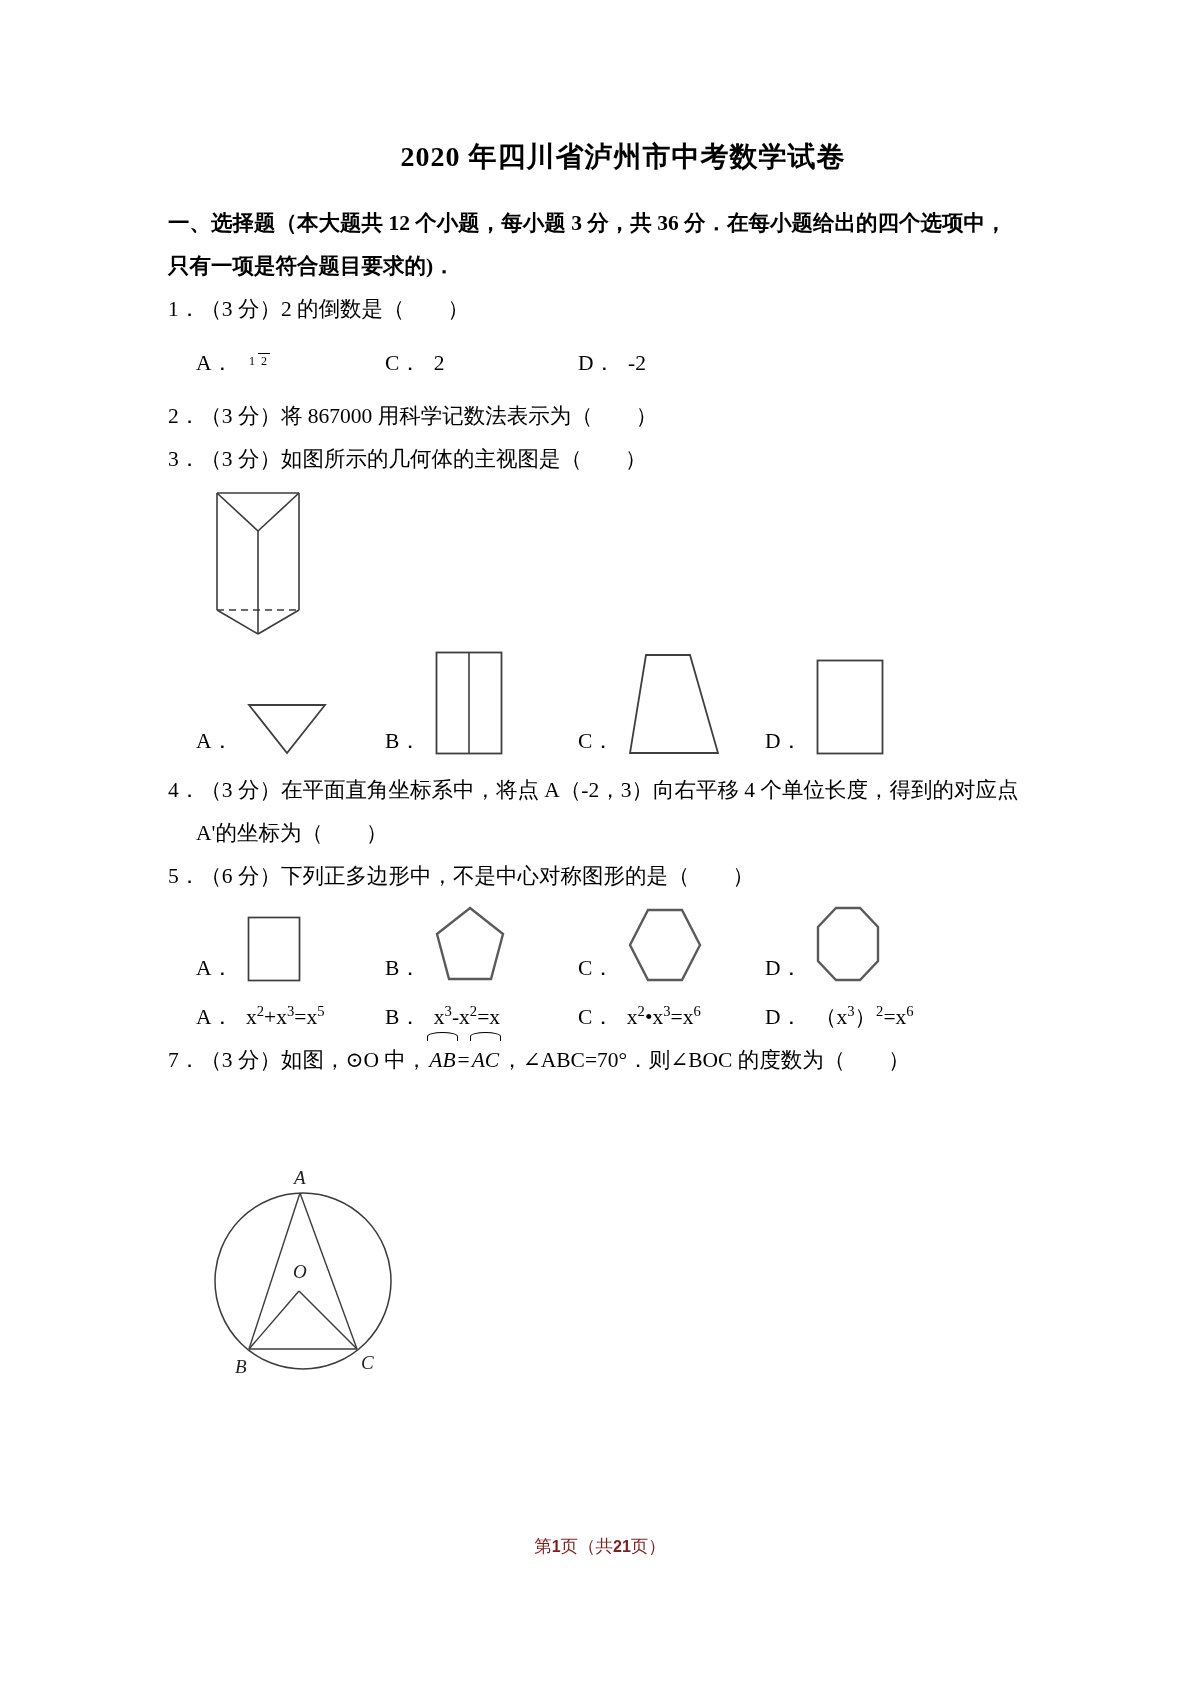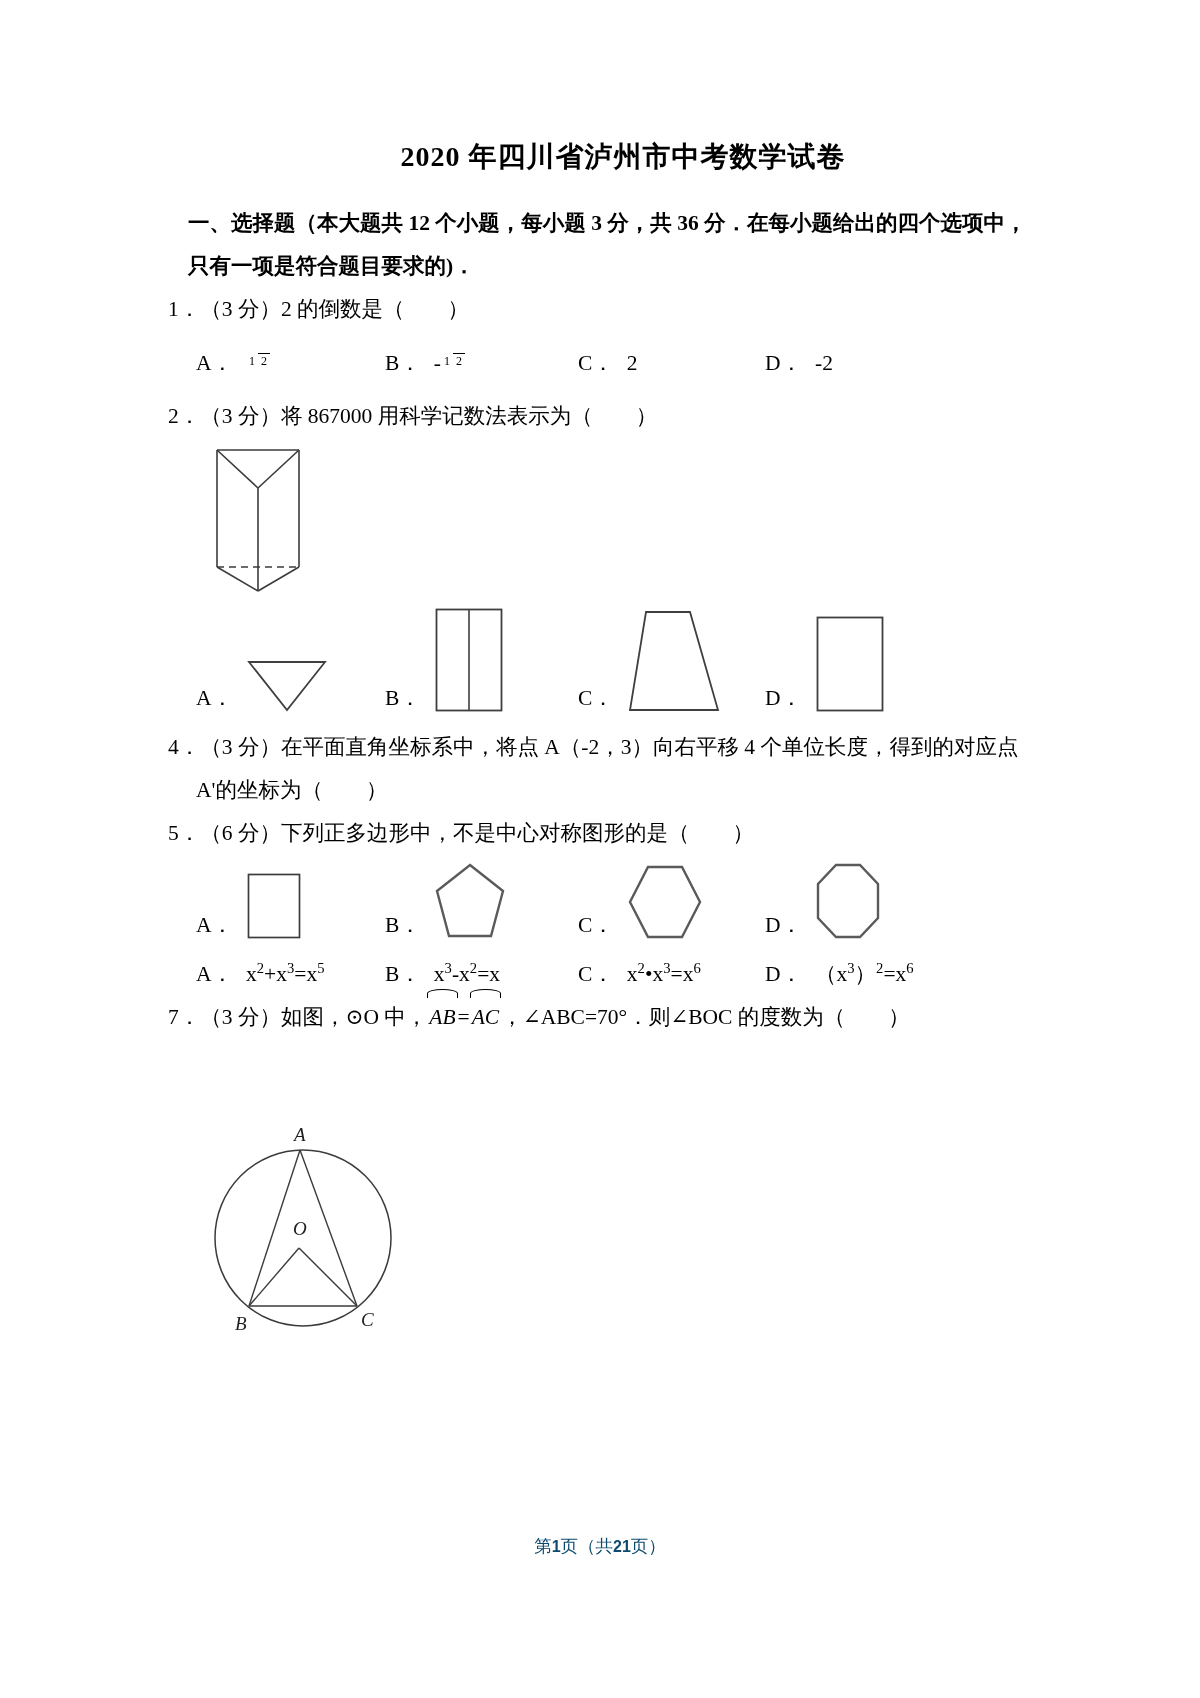--- a/index.html
+++ b/index.html
@@ -4,21 +4,21 @@
 <style>
   html,body { margin:0; padding:0; background:#ffffff; }
   .page {
     position:relative; width:1092px; height:1698px; background:#ffffff;
     font-family:"Liberation Serif","DejaVu Serif",serif; color:#000;
     overflow:hidden;
   }
   .content { position:absolute; left:168px; top:138px; width:910px; }
   .title { font-size:28px; font-weight:700; text-align:center; margin:0 0 26px 0; letter-spacing:1px; }
   .line { font-size:21.5px; line-height:43px; }
-  .bold { font-weight:700;margin-left:20px; }
+  .bold { font-weight:700; }
   .indent { padding-left:28px; }
 
   .opts-row {
     display:grid; grid-template-columns:189px 193px 187px auto;
     padding-left:28px; font-size:21.5px; line-height:43px;
   }
   .opt { white-space:nowrap; }
   .opt-label { margin-right:13px; }
   sup { font-size:68%; line-height:0; }
 
@@ -42,21 +42,21 @@
   .arc { font-style:italic; position:relative; display:inline-block; padding:0 2px; }
   .arc::before {
     content:""; position:absolute; left:0; right:0; top:-7px; height:8px;
     border:1.5px solid #000; border-bottom:none; border-radius:100% 100% 0 0;
   }
 
   .circle-fig-wrap { margin:84px 0 0 25px; }
 
   .footer {
     position:absolute; top:1534px; left:0; width:1200px; text-align:center;
-    font-size:17.5px; color:#0c4a6e;
+    font-size:17.5px; color:#7f1d1d;
   }
   .footer .num { font-family:"Liberation Sans","DejaVu Sans",sans-serif; font-weight:700; font-size:16px; }
 
   svg text { font-family:"Liberation Serif","DejaVu Serif",serif; font-style:italic; font-size:19px; fill:#1f1f1f; }
 </style>
 </head>
 <body>
 
 <div class="page">
   <div class="content">
@@ -65,32 +65,30 @@
 
     <div class="line bold">一、选择题（本大题共 12 个小题，每小题 3 分，共 36 分．在每小题给出的四个选项中，</div>
     <div class="line bold">只有一项是符合题目要求的)．</div>
 
     <div class="line">1．（3 分）2 的倒数是（　　）</div>
     <div class="opts-row opts-fracrow">
       <div class="opt">
         <span class="opt-label">A．</span><span class="frac"><span class="num">1</span><span class="den">2</span></span>
       </div>
       <div class="opt">
-        <span class="opt-label">B．</span><span>-</span><span class="frac"><span class="num">1</span><span class="den">2</span></span>
-      </div>
-      <div class="opt">
         <span class="opt-label">C．</span><span>2</span>
       </div>
       <div class="opt">
         <span class="opt-label">D．</span><span>-2</span>
       </div>
     </div>
 
     <div class="line">2．（3 分）将 867000 用科学记数法表示为（　　）</div>
 
+    <div class="line">3．（3 分）如图所示的几何体的主视图是（　　）</div>
     <div class="prism-wrap shape">
       <svg width="86" height="146" viewBox="0 0 86 146">
         <g fill="none" stroke="#3b3b3b" stroke-width="1.6">
           <polyline points="2,2 84,2"></polyline>
           <line x1="2" y1="2" x2="43" y2="40"></line>
           <line x1="84" y1="2" x2="43" y2="40"></line>
           <line x1="2" y1="2" x2="2" y2="119"></line>
           <line x1="84" y1="2" x2="84" y2="119"></line>
           <line x1="43" y1="40" x2="43" y2="143"></line>
           <line x1="2" y1="119" x2="84" y2="119" stroke-dasharray="7 5"></line>

